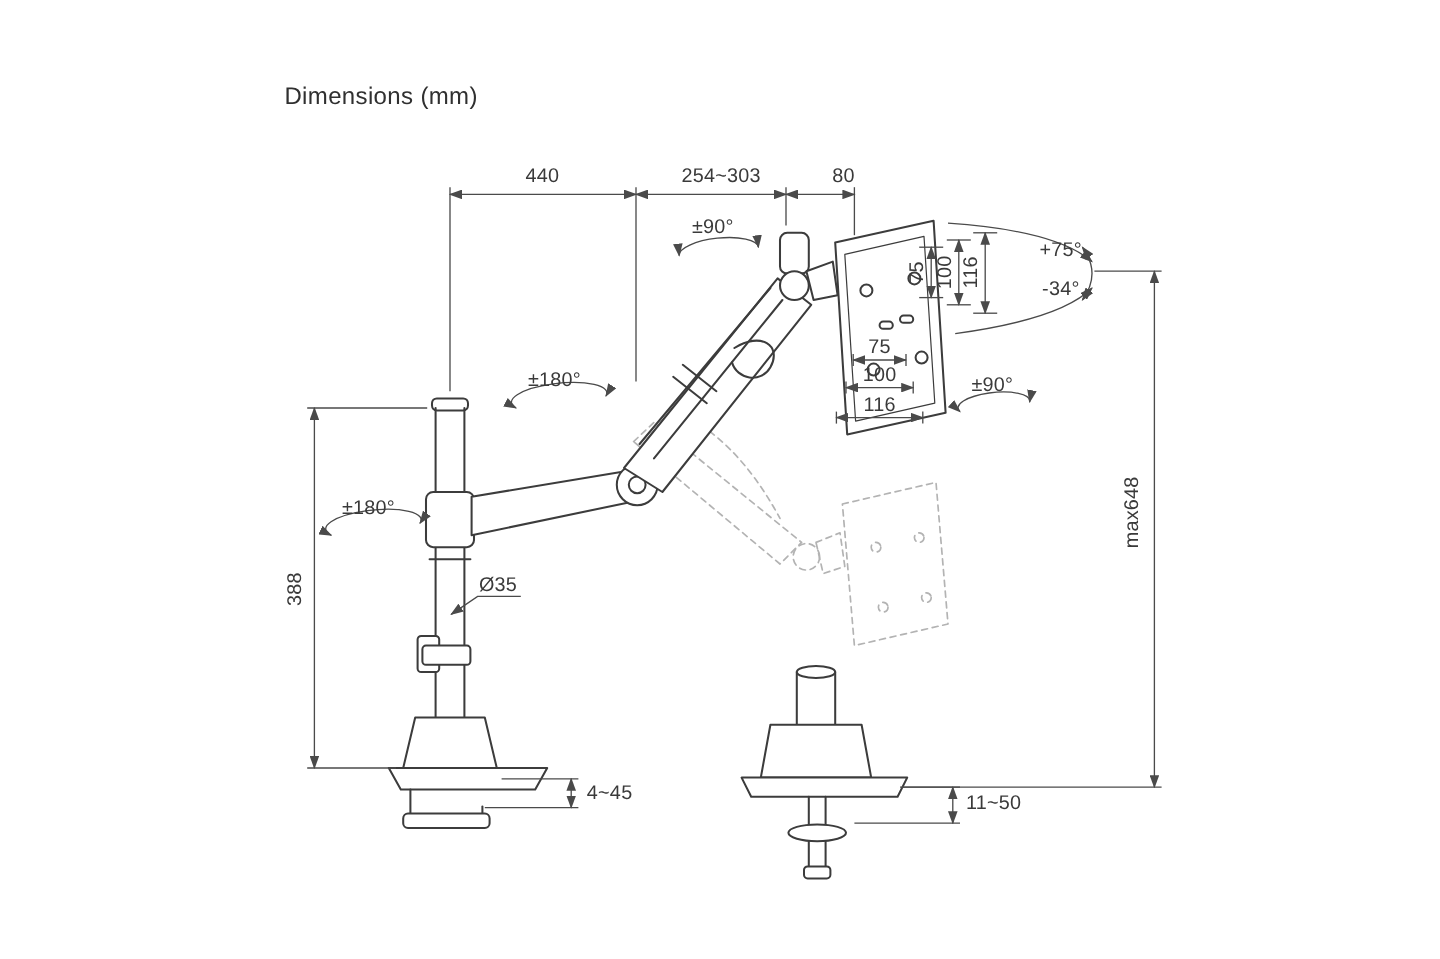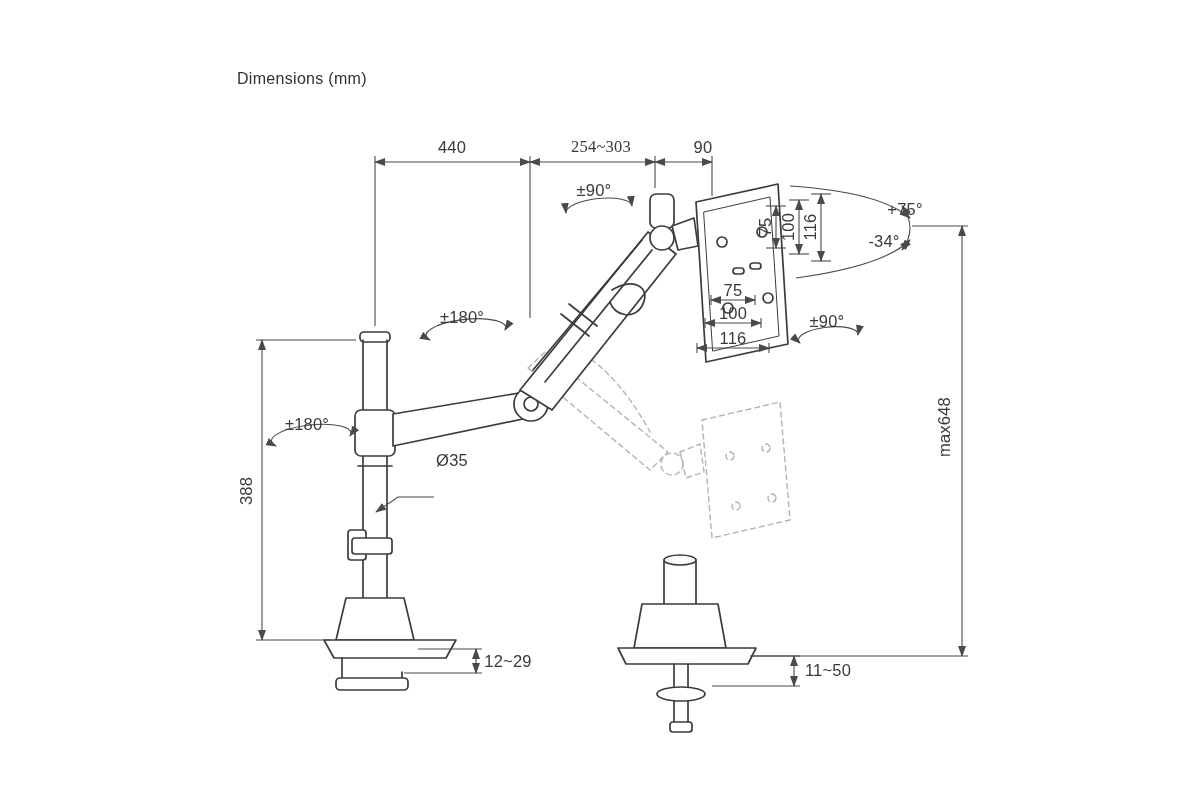--- a/index.html
+++ b/index.html
@@ -3,21 +3,21 @@
 <meta charset="utf-8">
 <style>
   html,body { margin:0; padding:0; background:#ffffff; }
   .stage {
     position:relative; width:1200px; height:799px; background:#ffffff;
     font-family:"Liberation Sans", sans-serif; overflow:hidden;
   }
   .stage svg { position:absolute; left:0; top:0; }
   .title {
     position:absolute; left:237px; top:70px;
-    font-size:16px; color:#303030; letter-spacing:0.3px;
+    font-size:20px; color:#303030; letter-spacing:0.3px;
   }
   .lbl {
     position:absolute; transform:translate(-50%,-50%);
     font-size:16.5px; color:#3a3a3a; white-space:nowrap; letter-spacing:0.2px;
   }
   .lbl.rot { transform:translate(-50%,-50%) rotate(-90deg); }
 </style>
 </head>
 <body>
 
@@ -176,39 +176,39 @@
         <path d="M430 340 A40 12 -6 1 1 505 330" marker-start="url(#arr)" marker-end="url(#arr)"></path>
         <path d="M276 446 A40 12 -6 1 1 350 436" marker-start="url(#arr)" marker-end="url(#arr)"></path>
         <path d="M800 343 A30 10 -6 1 1 858 335" marker-start="url(#arr)" marker-end="url(#arr)"></path>
       </g>
     </g>
   </svg>
 
   <div class="title">Dimensions (mm)</div>
 
   <span class="lbl" style="left:452px; top:147px;">440</span>
-  <span class="lbl" style="left:601px; top:147px;font-family:Liberation Serif, serif;">254~303</span>
-  <span class="lbl" style="left:703px; top:147px;">90</span>
+  <span class="lbl" style="left:601px; top:147px;">254~303</span>
+  <span class="lbl" style="left:703px; top:147px;">80</span>
 
   <span class="lbl" style="left:594px; top:190px;">±90°</span>
-  <span class="lbl" style="left:884px; top:209px;margin-left:21px;">+75°</span>
+  <span class="lbl" style="left:884px; top:209px;">+75°</span>
   <span class="lbl" style="left:884px; top:241px;">-34°</span>
 
   <span class="lbl rot" style="left:765px; top:227px;">75</span>
   <span class="lbl rot" style="left:788px; top:227px;">100</span>
   <span class="lbl rot" style="left:810px; top:227px;">116</span>
 
   <span class="lbl" style="left:733px; top:290px;">75</span>
   <span class="lbl" style="left:733px; top:313px;">100</span>
   <span class="lbl" style="left:733px; top:338px;">116</span>
 
   <span class="lbl" style="left:827px; top:321px;">±90°</span>
   <span class="lbl" style="left:462px; top:317px;">±180°</span>
   <span class="lbl" style="left:307px; top:424px;">±180°</span>
 
   <span class="lbl rot" style="left:944px; top:427px;">max648</span>
   <span class="lbl rot" style="left:246px; top:491px;">388</span>
 
-  <span class="lbl" style="left:415px; top:460px;margin-left:37px;">Ø35</span>
-  <span class="lbl" style="left:508px; top:661px;">12~29</span>
+  <span class="lbl" style="left:415px; top:488px;">Ø35</span>
+  <span class="lbl" style="left:508px; top:661px;">4~45</span>
   <span class="lbl" style="left:828px; top:670px;">11~50</span>
 
 </div>
 
 </body></html>

